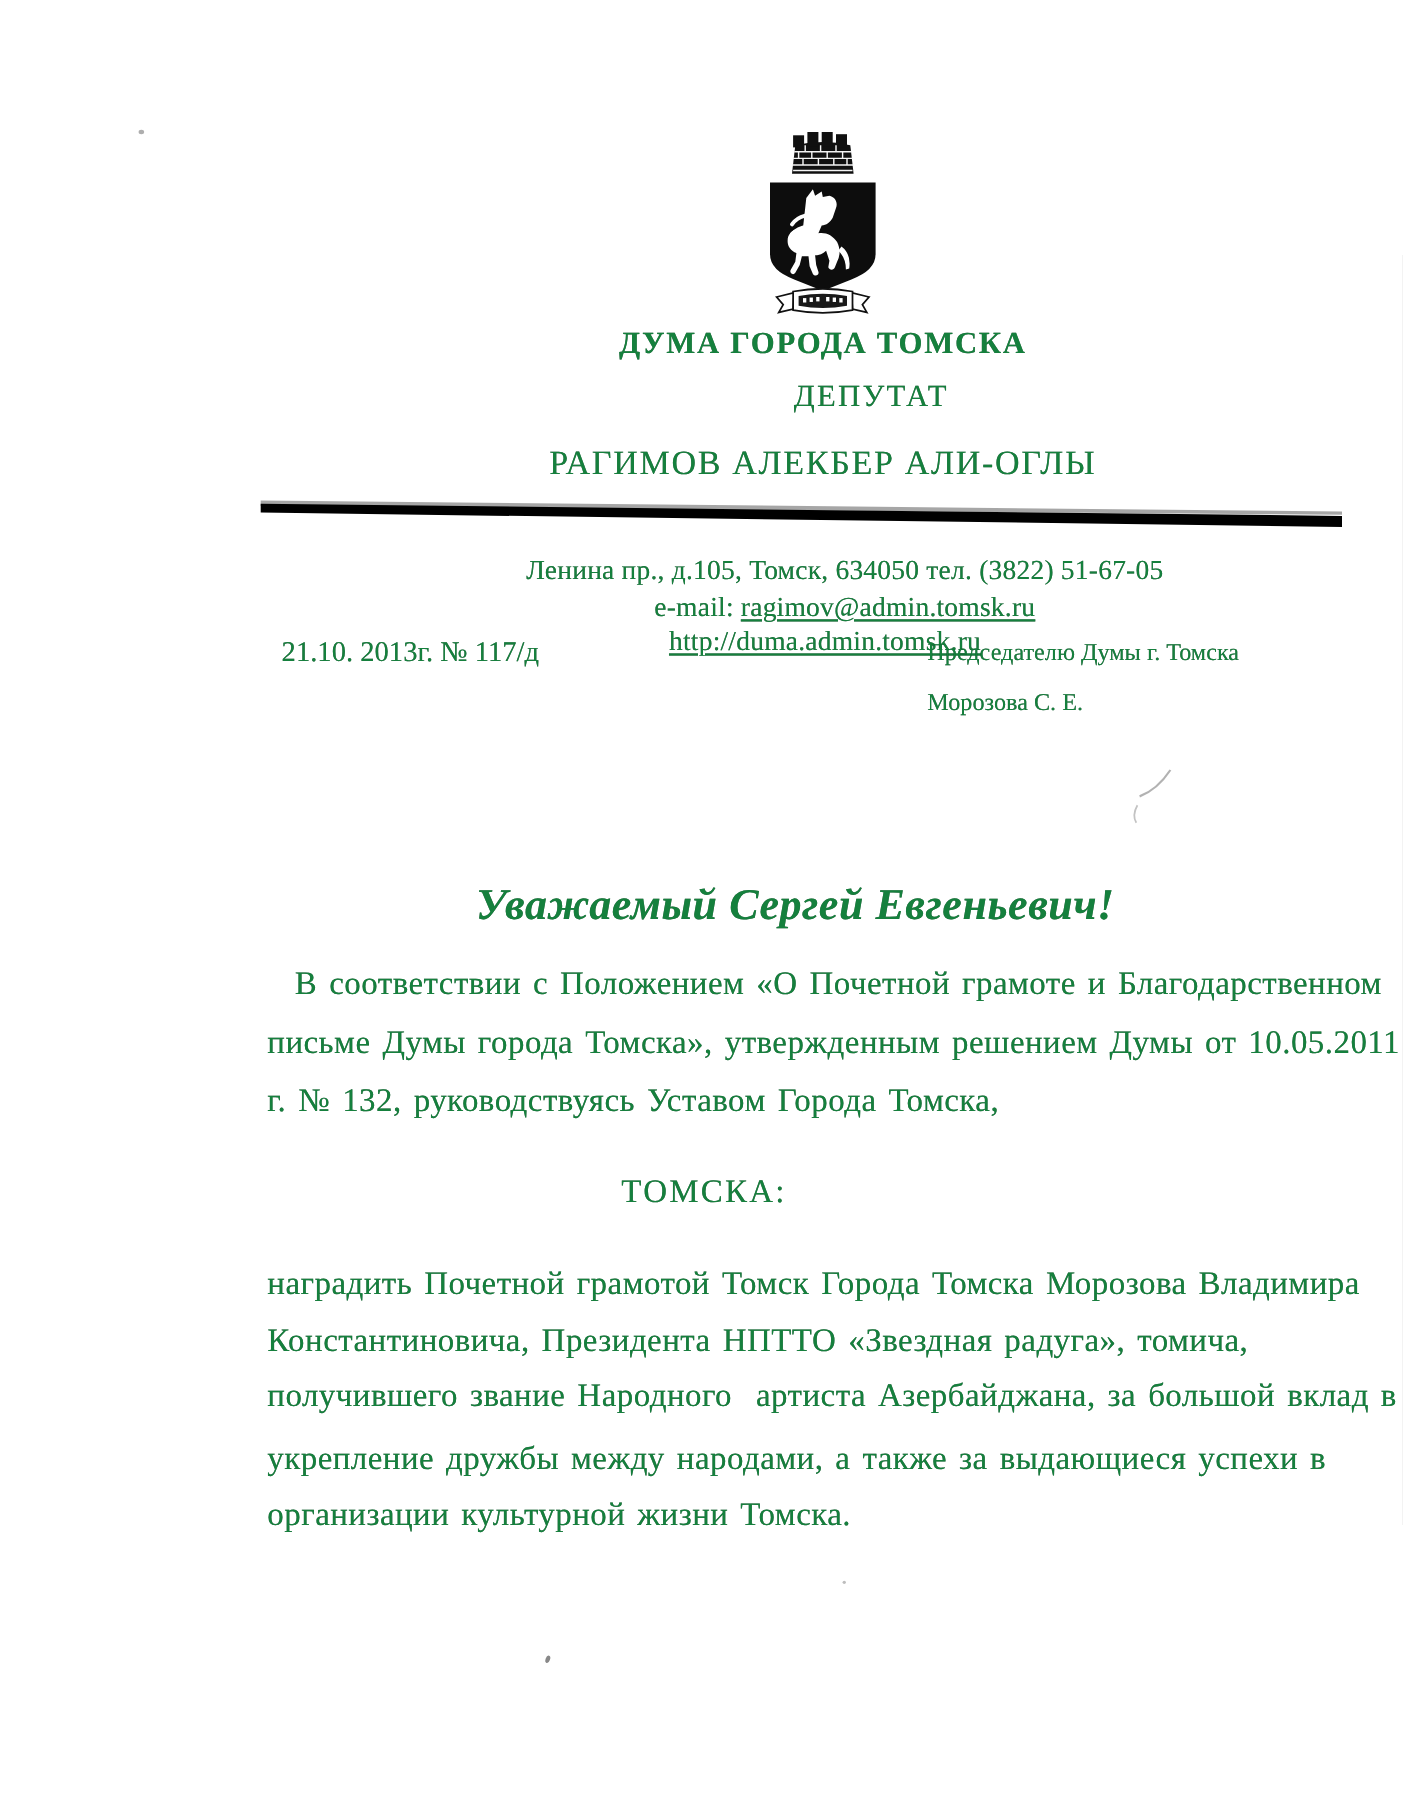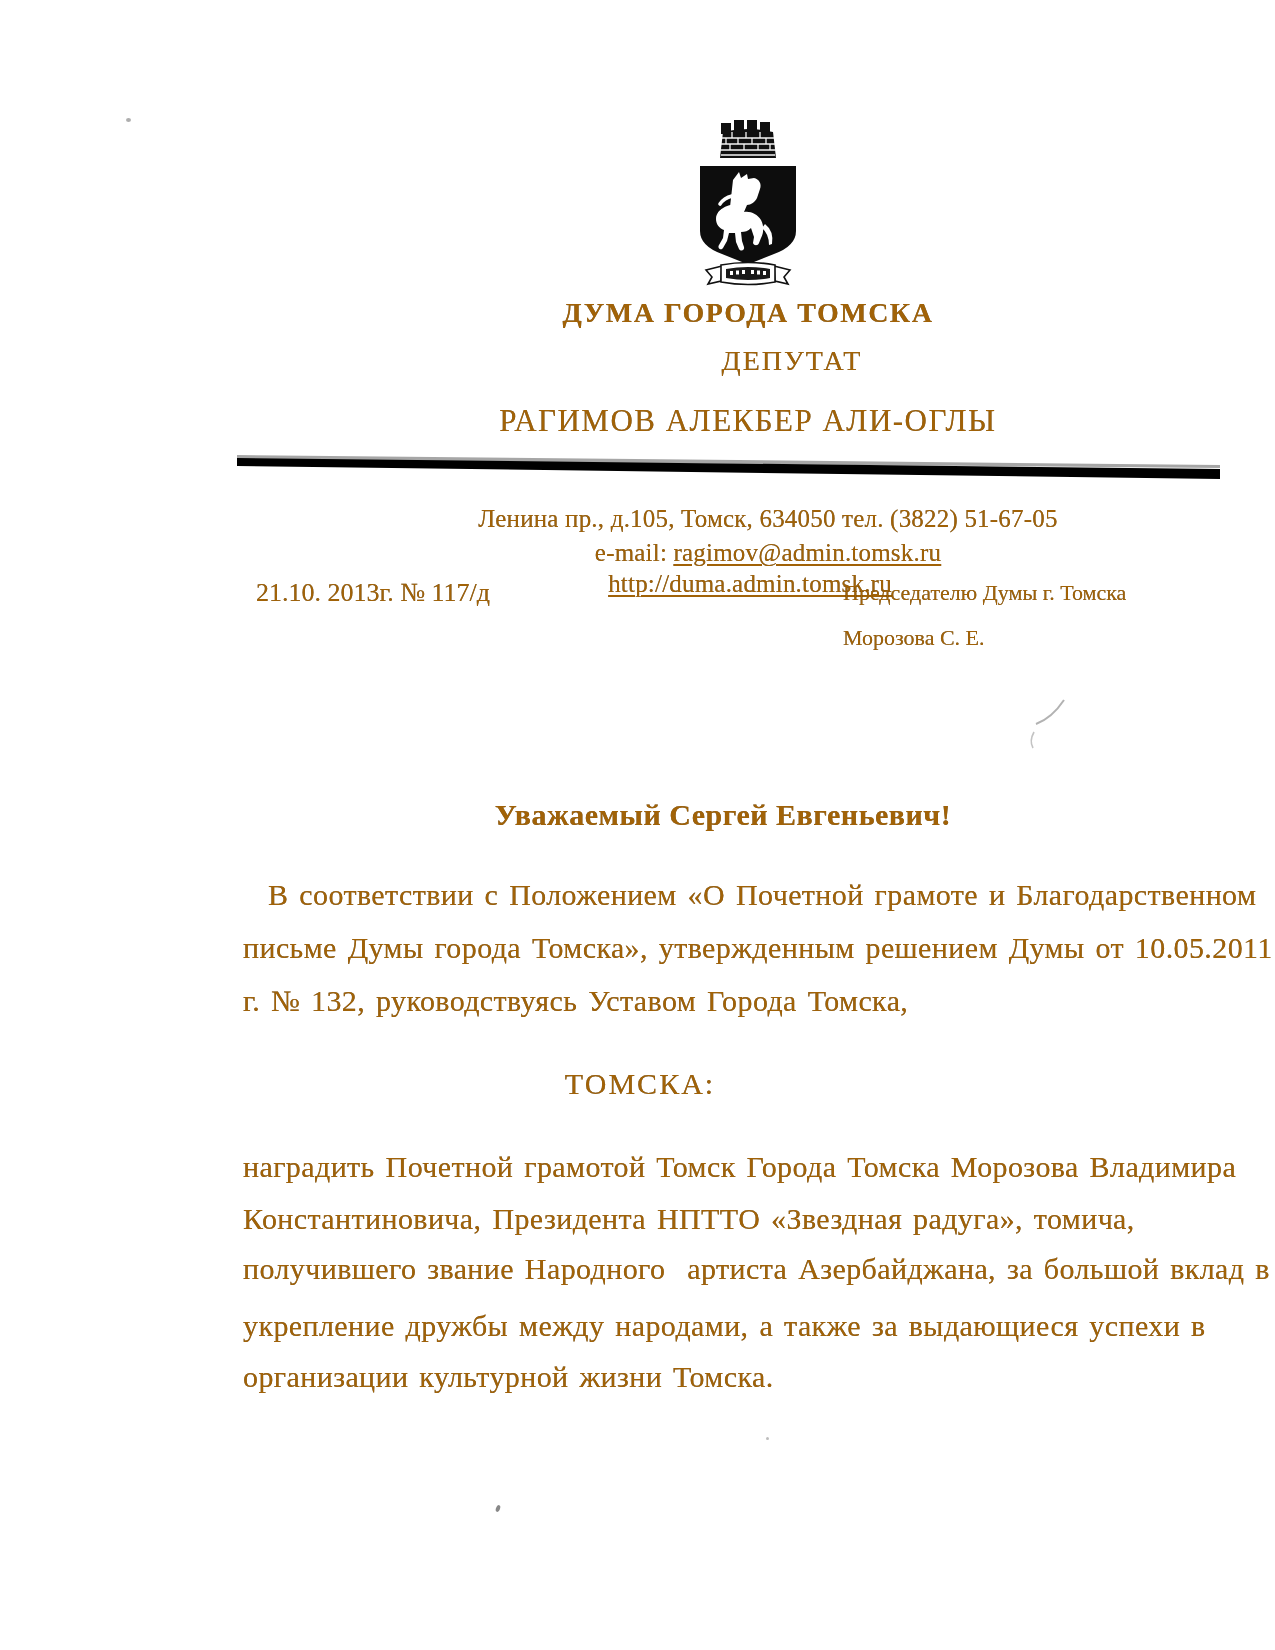--- a/index.html
+++ b/index.html
@@ -3,32 +3,32 @@
 <meta charset="utf-8">
 <style>
   html,body{margin:0;padding:0;background:#e9e9e9;}
   .page{
     position:relative;
     width:1275px;height:1650px;
     background:#ffffff;
     margin:0 auto;
     overflow:hidden;
     font-family:"Liberation Serif","DejaVu Serif",serif;
-    color:#a16207;
+    color:#15803d;
   }
   .abs{position:absolute;}
   .scan{text-shadow:0 0 .6px rgba(0,0,0,.55);}
   .center{transform:translateX(-50%);white-space:nowrap;}
   .org{font-size:28px;font-weight:bold;letter-spacing:1.5px;}
   .role{font-size:28px;letter-spacing:2px;}
   .deputy{font-size:31px;letter-spacing:1.5px;}
   .contact{font-size:25px;letter-spacing:.2px;}
   .uline{text-decoration:underline;text-decoration-thickness:1.5px;text-underline-offset:3px;}
   .ref{font-size:22px;white-space:nowrap;}
-  .salutation{font-size:30px;font-weight:bold;letter-spacing:.5px;}
+  .salutation{font-size:40px;font-weight:bold;letter-spacing:.5px;font-style:italic;}
   .heading-request{font-size:30px;letter-spacing:2px;}
   .bodyline{font-size:30px;letter-spacing:.4px;word-spacing:3px;white-space:pre;}
   .speck{position:absolute;border-radius:50%;}
 </style>
 </head>
 <body>
 
 <div class="page">
 
   <div class="speck" style="left:126px;top:118px;width:5px;height:4px;background:#9a9a9a;opacity:.8;"></div>

